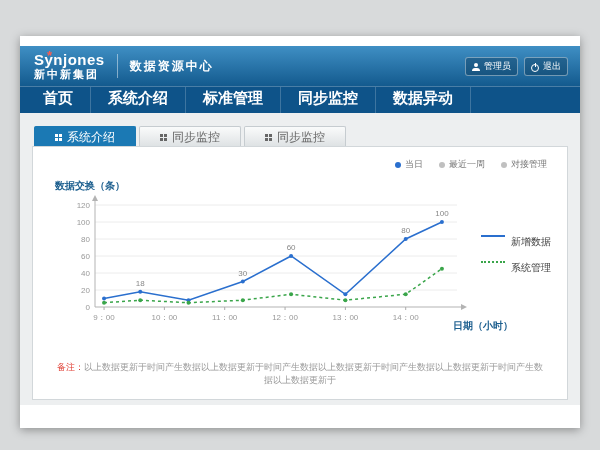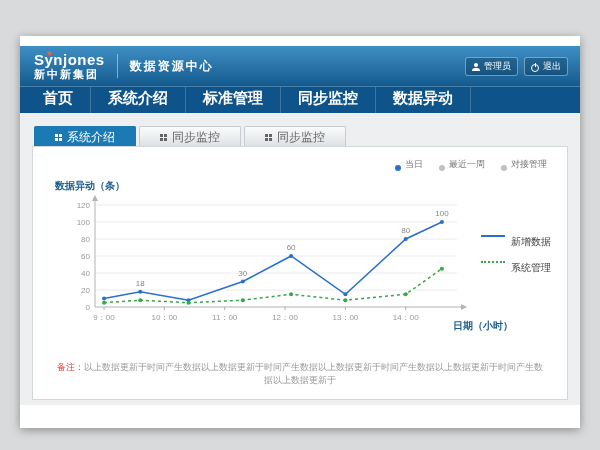--- a/index.html
+++ b/index.html
@@ -54,21 +54,21 @@
     background:linear-gradient(#fafbfb,#dde1e3);color:#666;cursor:pointer;
   }
   .tab.active{background:#1b79b4;color:#fff;border-color:#1b79b4;}
   .ic-grid{display:inline-block;width:3px;height:3px;background:currentColor;
     box-shadow:4px 0 0 currentColor,0 4px 0 currentColor,4px 4px 0 currentColor;
     margin-right:9px;transform:translateY(-2px);}
   .panel{
     margin:0 12px;background:#fff;border:1px solid #d2d7da;height:252px;position:relative;
   }
   .filter-legend{position:absolute;top:11px;right:20px;display:flex;gap:16px;align-items:center;font-size:9px;color:#777;}
-  .fl-item{display:flex;align-items:flex-end;cursor:pointer;}
+  .fl-item{display:flex;align-items:center;cursor:pointer;}
   .dot{width:6px;height:6px;border-radius:50%;background:#c0c0c0;display:inline-block;margin-right:4px;}
   .dot.active{background:#2a6fce;}
   .ylab{position:absolute;top:32px;left:22px;font-size:10px;font-weight:bold;color:#1b5e8e;}
   #chart{position:absolute;left:28px;top:46px;}
   .chart-legend{position:absolute;right:16px;top:88px;font-size:10px;color:#444;}
   .cl-item{display:flex;align-items:flex-start;margin-bottom:12px;cursor:pointer;}
   .cl-line{width:24px;height:0;border-top:2px solid #999;margin-right:6px;}
   .xlab{position:absolute;left:420px;top:172px;font-size:10px;font-weight:bold;color:#1b5e8e;}
   .note{position:absolute;left:0;right:0;top:214px;text-align:center;font-size:9px;color:#9a9a9a;padding:0 20px;}
   .note-label{color:#e03c31;}
@@ -131,21 +131,21 @@
         <span class="fl-item">
           <span class="dot"></span>
           <span>最近一周</span>
         </span>
         <span class="fl-item">
           <span class="dot"></span>
           <span>对接管理</span>
         </span>
       </div>
 
-      <div class="ylab">数据异动（条）</div>
+      <div class="ylab">数据交换（条）</div>
 
       <svg id="chart" width="408" height="150">
           <text x="29" y="117" text-anchor="end" font-size="8" fill="#999">0</text>
           <line x1="34" y1="97" x2="396" y2="97" stroke="#ececec" stroke-width="1"></line>
           <text x="29" y="100" text-anchor="end" font-size="8" fill="#999">20</text>
           <line x1="34" y1="80" x2="396" y2="80" stroke="#ececec" stroke-width="1"></line>
           <text x="29" y="83" text-anchor="end" font-size="8" fill="#999">40</text>
           <line x1="34" y1="63" x2="396" y2="63" stroke="#ececec" stroke-width="1"></line>
           <text x="29" y="66" text-anchor="end" font-size="8" fill="#999">60</text>
           <line x1="34" y1="46" x2="396" y2="46" stroke="#ececec" stroke-width="1"></line>

